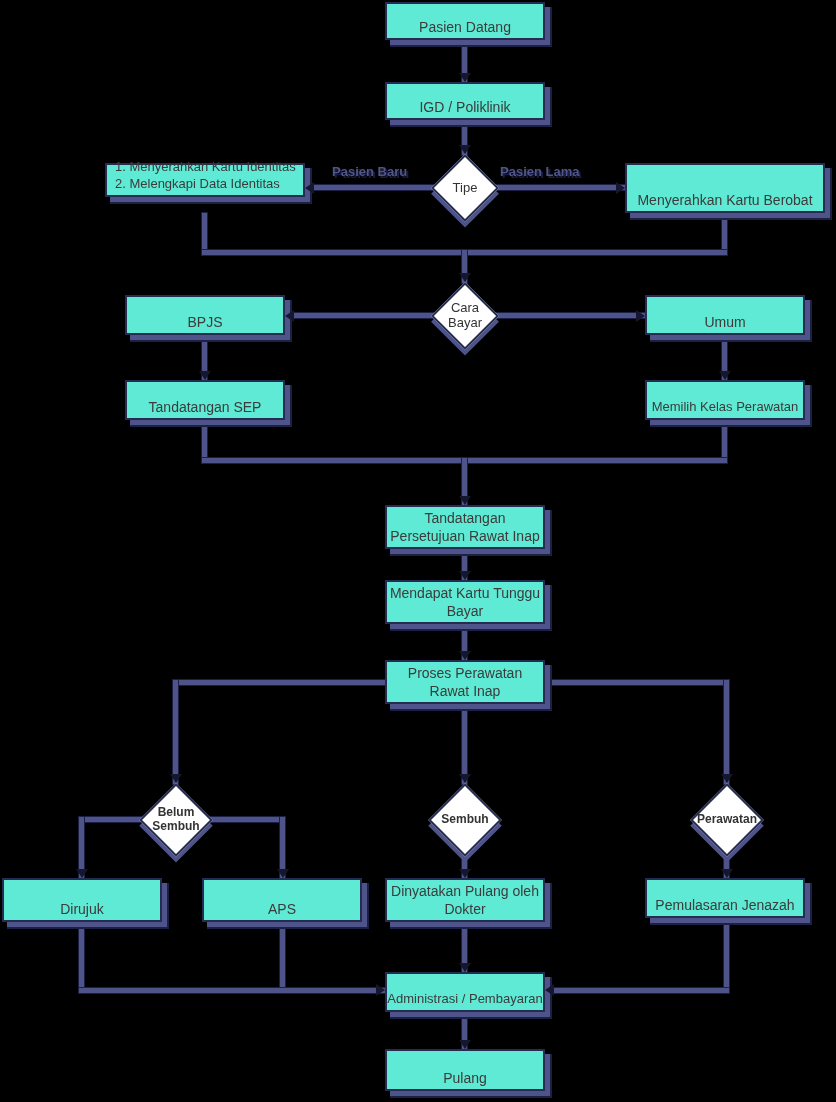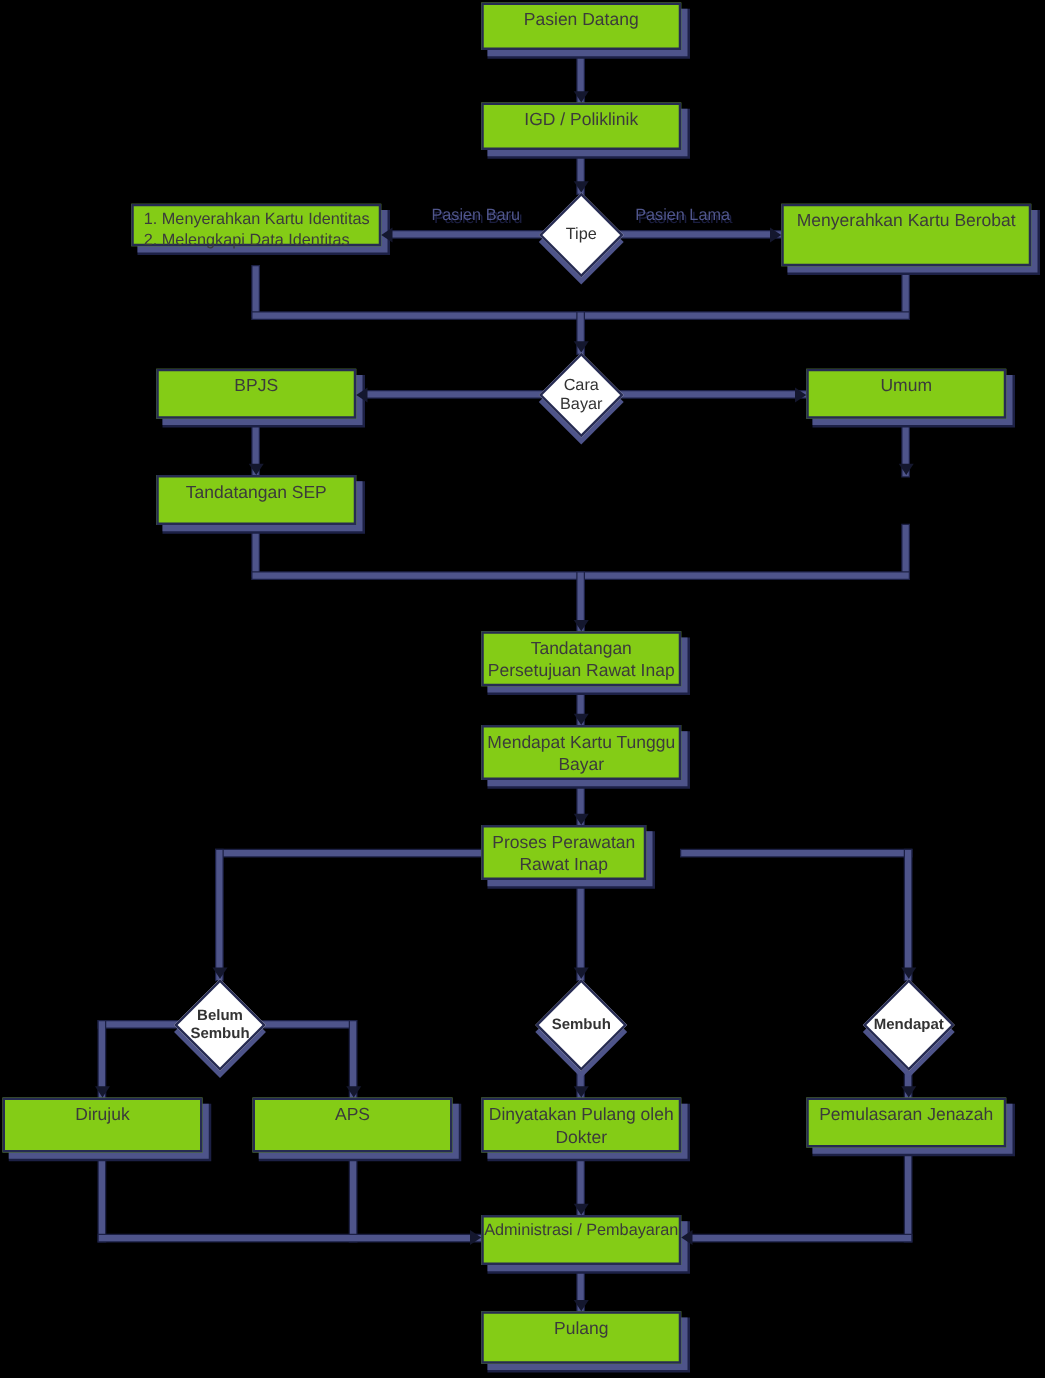--- a/index.html
+++ b/index.html
@@ -1,41 +1,41 @@
 <!DOCTYPE html>
 <html><head>
 <meta charset="utf-8">
 <style>
   html,body{margin:0;padding:0;background:#000;}
   #canvas{
     position:relative;width:836px;height:1102px;background:#000;overflow:hidden;
     font-family:"Liberation Sans", sans-serif;
   }
   .node{
-    position:absolute;box-sizing:border-box;background:#84cc16;
+    position:absolute;box-sizing:border-box;background:#5eead4;
     border:2px solid #262b52;
     box-shadow:5px 5px 0 0 #4e548a, 6px 6px 0 1px #1c2045;
-    display:flex;align-items:flex-start;justify-content:center;text-align:center;
+    display:flex;align-items:flex-end;justify-content:center;text-align:center;
     font-size:14px;color:#3b3b3b;z-index:2;line-height:1.3;padding:2px 0;
   }
   .node.steps{justify-content:flex-start;text-align:left;padding-left:8px;}
   .node.steps span{display:block;font-size:13px;}
   .node.small-text{font-size:13px;}
   .diamond{position:absolute;z-index:2;}
   .diamond-shape{
     position:absolute;inset:0;transform:rotate(45deg);background:#fff;
     border:2px solid #262b52;box-shadow:4px 4px 0 0 #4e548a;
   }
   .diamond-label{
     position:absolute;left:50%;top:50%;transform:translate(-50%,-50%);
     width:92px;text-align:center;font-size:13px;color:#333;z-index:3;line-height:1.15;
   }
   .diamond-label.bold{font-weight:bold;font-size:12px;}
   .edge-label{
-    position:absolute;z-index:3;text-align:right;font-size:13px;font-weight:normal;
+    position:absolute;z-index:3;text-align:left;font-size:13px;font-weight:bold;
     color:#50568c;text-shadow:2px 2px 0 #1b1e40;
   }
   .line{position:absolute;background:#4e548a;box-shadow:0 0 0 1px #1c2045;z-index:1;}
   .arrow-down,.arrow-left,.arrow-right{position:absolute;width:0;height:0;z-index:4;}
   .arrow-down{border-left:6px solid transparent;border-right:6px solid transparent;border-top:9px solid #14172e;}
   .arrow-left{border-top:6px solid transparent;border-bottom:6px solid transparent;border-right:9px solid #14172e;}
   .arrow-right{border-top:6px solid transparent;border-bottom:6px solid transparent;border-left:9px solid #14172e;}
 </style>
 </head>
 <body>
@@ -59,27 +59,30 @@
   </div>
   <div class="node" style="left:125px;top:295px;width:160px;height:40px">
     <span>BPJS</span>
   </div>
   <div class="node" style="left:645px;top:295px;width:160px;height:40px">
     <span>Umum</span>
   </div>
   <div class="node" style="left:125px;top:380px;width:160px;height:40px">
     <span>Tandatangan SEP</span>
   </div>
+  <div class="node small-text" style="left:645px;top:380px;width:160px;height:40px">
+    <span>Memilih Kelas Perawatan</span>
+  </div>
   <div class="node" style="left:385px;top:505px;width:160px;height:44px">
     <span>Tandatangan Persetujuan Rawat Inap</span>
   </div>
   <div class="node" style="left:385px;top:580px;width:160px;height:44px">
     <span>Mendapat Kartu Tunggu Bayar</span>
   </div>
-  <div class="node" style="left:385px;top:660px;width:132px;height:44px">
+  <div class="node" style="left:385px;top:660px;width:160px;height:44px">
     <span>Proses Perawatan Rawat Inap</span>
   </div>
   <div class="node" style="left:2px;top:878px;width:160px;height:44px">
     <span>Dirujuk</span>
   </div>
   <div class="node" style="left:202px;top:878px;width:160px;height:44px">
     <span>APS</span>
   </div>
   <div class="node" style="left:385px;top:878px;width:160px;height:44px">
     <span>Dinyatakan Pulang oleh Dokter</span>
@@ -105,21 +108,21 @@
   <div class="diamond" style="left:150px;top:794px;width:52px;height:52px">
     <div class="diamond-shape"></div>
     <div class="diamond-label bold" style="width:56px">Belum Sembuh</div>
   </div>
   <div class="diamond" style="left:439px;top:794px;width:52px;height:52px">
     <div class="diamond-shape"></div>
     <div class="diamond-label bold">Sembuh</div>
   </div>
   <div class="diamond" style="left:701px;top:794px;width:52px;height:52px">
     <div class="diamond-shape"></div>
-    <div class="diamond-label bold">Mendapat</div>
+    <div class="diamond-label bold">Perawatan</div>
   </div>
 
   <div class="edge-label" style="left:332px;top:164px;width:84px">Pasien Baru</div>
   <div class="edge-label" style="left:500px;top:164px;width:84px">Pasien Lama</div>
 
 <div class="line" style="left: 462px; top: 40px; width: 5px; height: 42px;"></div>
     <div class="line" style="left: 462px; top: 120px; width: 5px; height: 35px;"></div>
     <div class="line" style="left: 305px; top: 185px; width: 129px; height: 5px;"></div>
     <div class="line" style="left: 496px; top: 185px; width: 129px; height: 5px;"></div>
     <div class="line" style="left: 202px; top: 213px; width: 5px; height: 40px;"></div>

